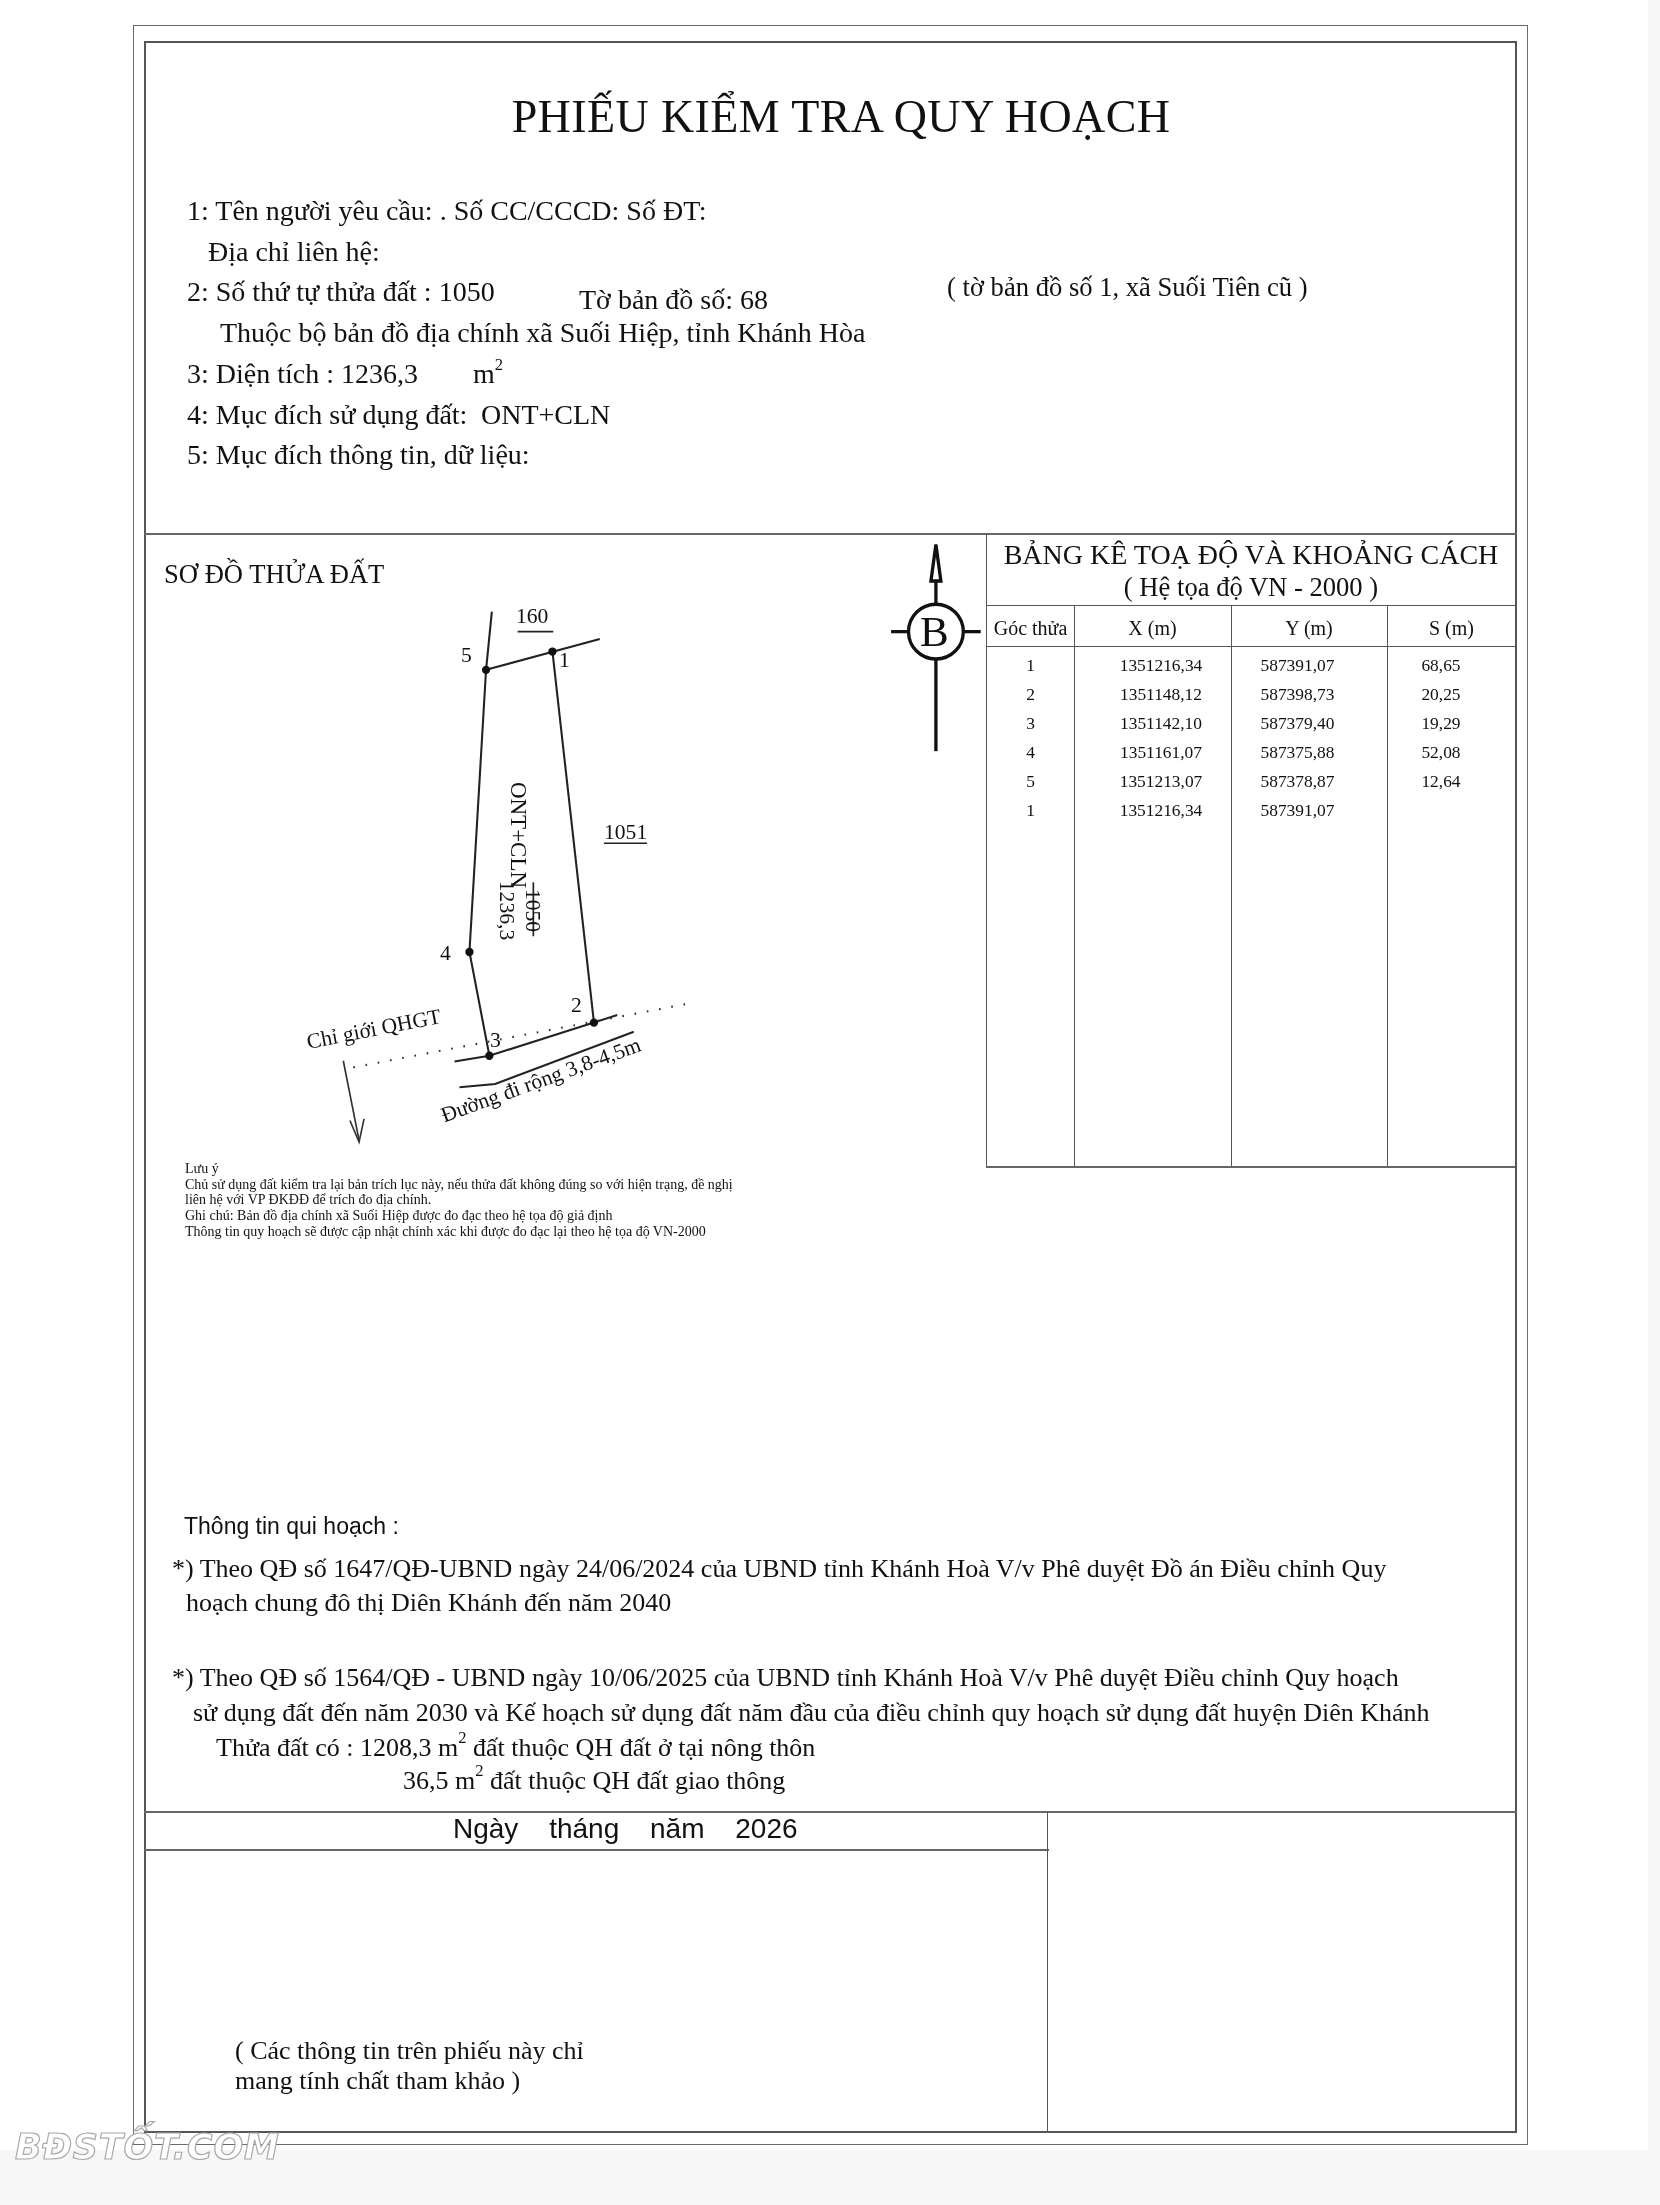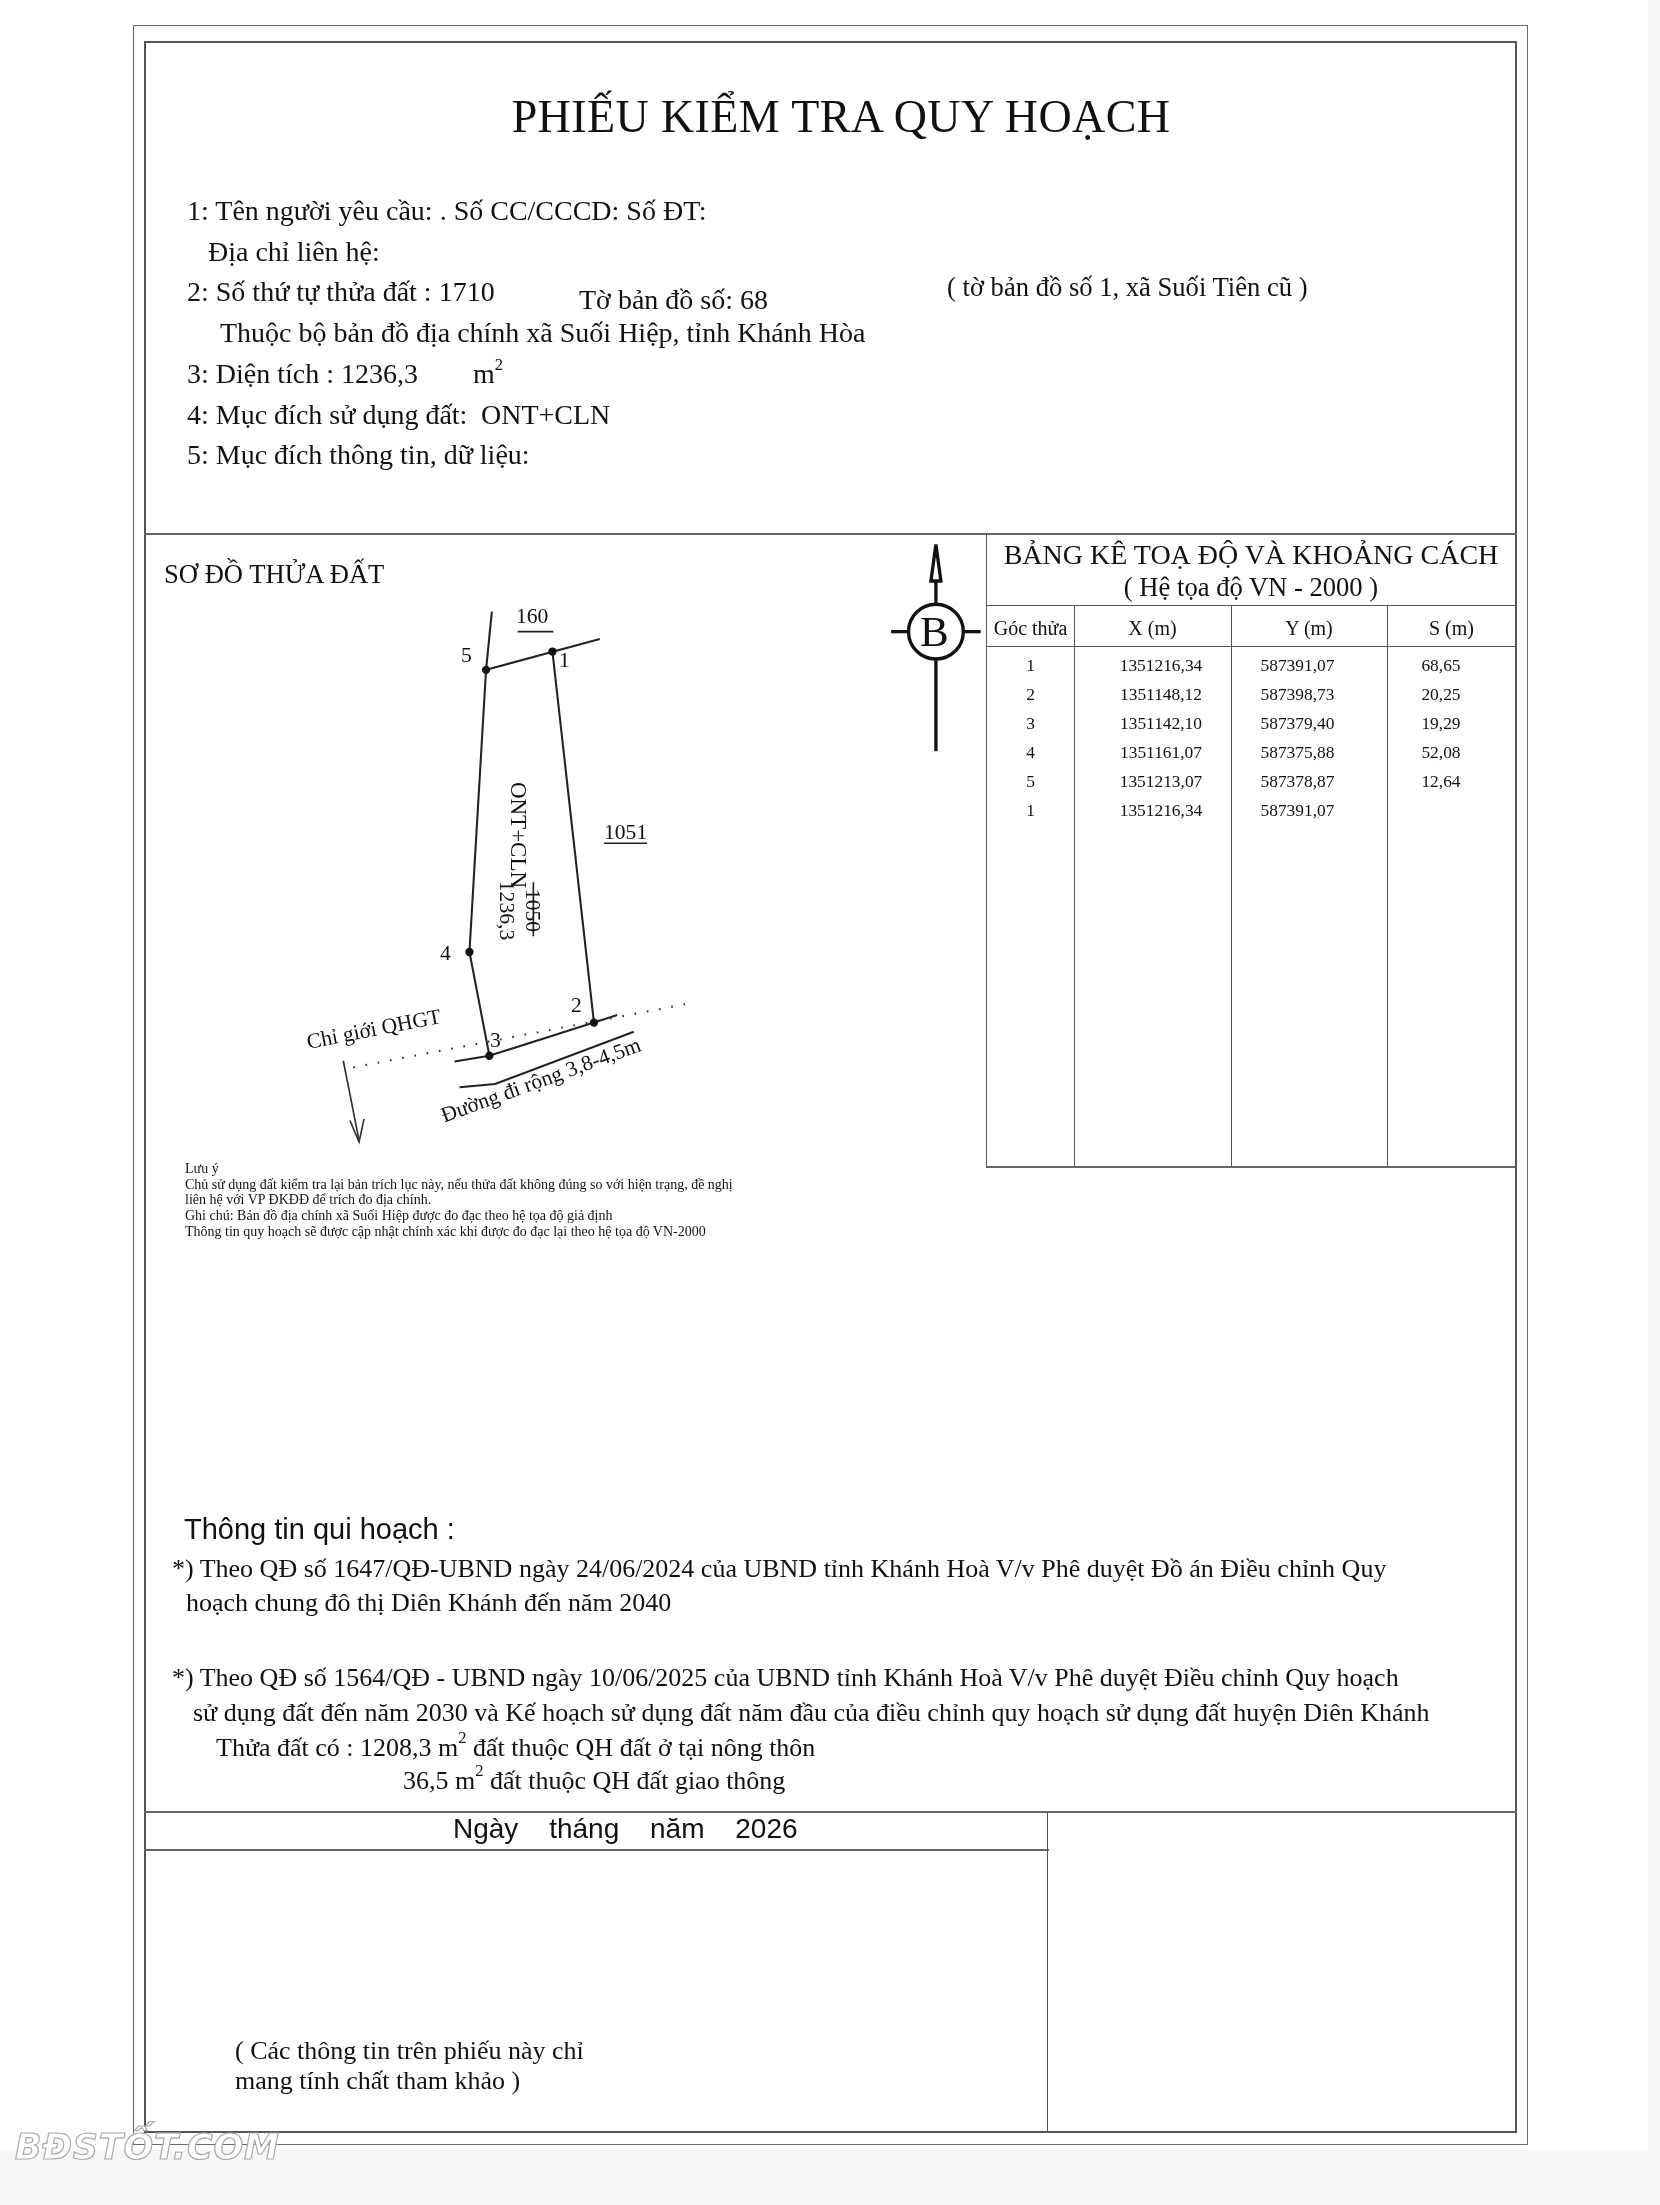--- a/index.html
+++ b/index.html
@@ -42,21 +42,21 @@
   }
   .coord-head .sub { font-size: 26.6px; }
   .grid-col { position: absolute; top: 71px; bottom: 0; border-left: 1.7px solid #555; }
   .grid-h { position: absolute; left: 0; width: 100%; border-top: 1.7px solid #555; }
   .th { position: absolute; top: 75px; height: 38px; line-height: 38px; font-size: 20px; text-align: center; }
   .td { position: absolute; font-size: 17.4px; text-align: center; height: 29px; line-height: 29px; }
 
   .note { font-size: 14px; line-height: 16px; }
 
   .qh { font-size: 26px; }
-  .qh-title { font-family: "Liberation Sans", "DejaVu Sans", sans-serif; font-size: 29px; }
+  .qh-title { font-family: "Liberation Sans", "DejaVu Sans", sans-serif; font-size: 23px; }
 
   .date-label { font-family: "Liberation Sans", "DejaVu Sans", sans-serif; font-size: 28px; word-spacing: 23px; }
   .disclaimer { font-size: 26px; line-height: 30px; }
 
   .watermark {
     position: absolute; left: 15px; top: 2127px; font-family: "DejaVu Sans", sans-serif;
     font-size: 35px; font-weight: bold; font-style: italic; color: #fff;
     -webkit-text-stroke: 1.2px #aaa; letter-spacing: 0.8px;
   }
 </style>
@@ -69,21 +69,21 @@
 
   <div class="hline" style="left:144px; top:533px; width:1373px;"></div>
   <div class="hline" style="left:144px; top:1811px; width:1373px;"></div>
   <div class="hline" style="left:144px; top:1849px; width:905px;"></div>
   <div class="vline" style="left:1047px; top:1812px; height:320px;"></div>
 
   <div class="abs title">PHIẾU KIỂM TRA QUY HOẠCH</div>
 
   <div class="abs info" style="left:187px; top:195px;">1: Tên người yêu cầu: . Số CC/CCCD:  Số ĐT:</div>
   <div class="abs info" style="left:208px; top:236px;">Địa chỉ liên hệ:</div>
-  <div class="abs info" style="left:187px; top:276px;">2: Số thứ tự thửa đất : 1710</div>
+  <div class="abs info" style="left:187px; top:276px;">2: Số thứ tự thửa đất : 1050</div>
   <div class="abs info" style="left:579px; top:284px;">Tờ bản đồ số: 68</div>
   <div class="abs info" style="left:947px; top:272px; font-size:26.6px;">( tờ bản đồ số 1, xã Suối Tiên cũ )</div>
   <div class="abs info" style="left:220px; top:317px;">Thuộc bộ bản đồ địa chính xã Suối Hiệp,  tỉnh Khánh Hòa</div>
   <div class="abs info" style="left:187px; top:358px;">
     <span>3: Diện tích : 1236,3</span>
     <span style="margin-left:48px;"><span>m</span><span class="sup">2</span></span>
   </div>
   <div class="abs info" style="left:187px; top:399px;">
     <span>4: Mục đích sử dụng đất:</span>
     <span style="margin-left:6.6px;">ONT+CLN</span>

